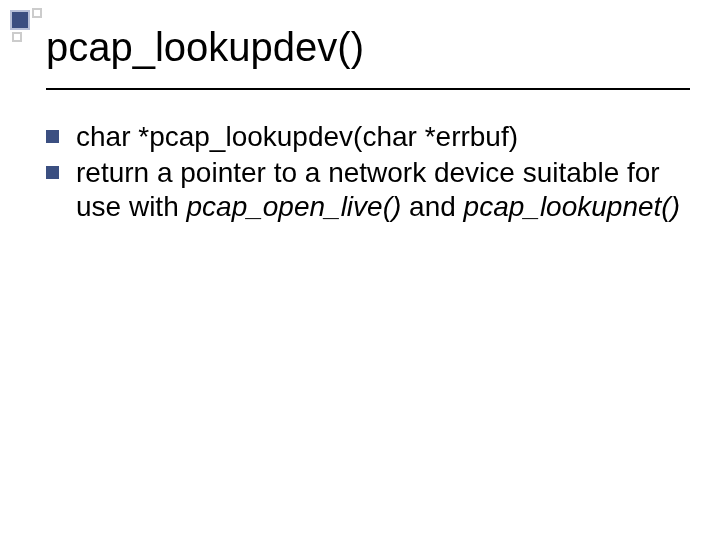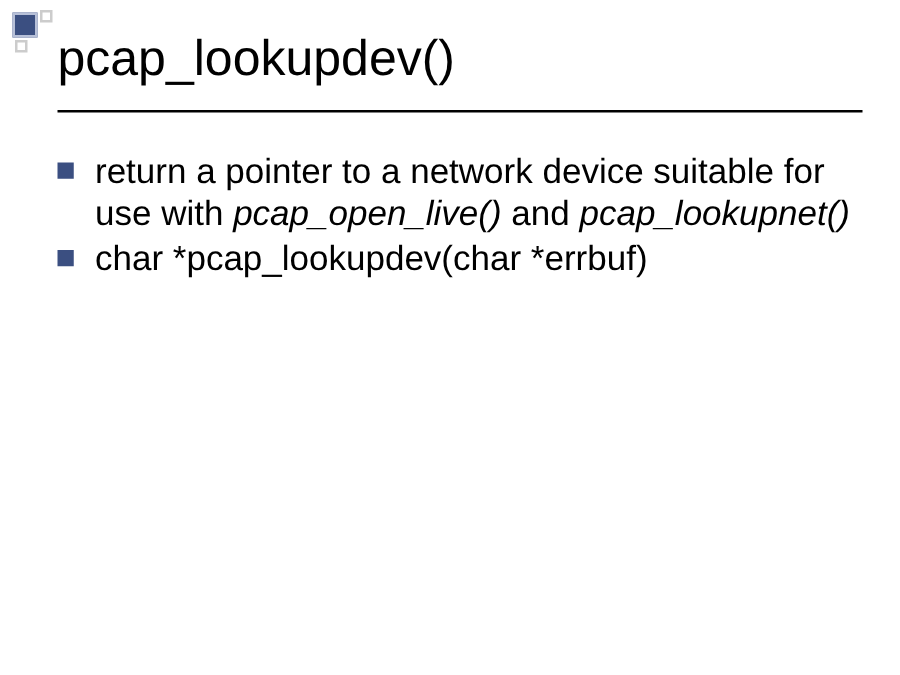--- a/index.html
+++ b/index.html
@@ -103,18 +103,18 @@
     <div class="sq big"></div>
     <div class="sq small1"></div>
     <div class="sq small2"></div>
   </div>
 
   <div class="title">pcap_lookupdev()</div>
   <div class="rule"></div>
 
   <div class="body">
     <ul class="bullets" id="bul">
+        <li><span class="sqb"></span><span>char *pcap_lookupdev(char *errbuf)</span></li>
         <li><span class="sqb"></span><span>return a pointer to a network device suitable for use with </span><span class="ital">pcap_open_live()</span><span> and </span><span class="ital">pcap_lookupnet()</span></li>
-        <li><span class="sqb"></span><span>char *pcap_lookupdev(char *errbuf)</span></li>
       </ul>
   </div>
 
 </div>
 
 </body></html>

